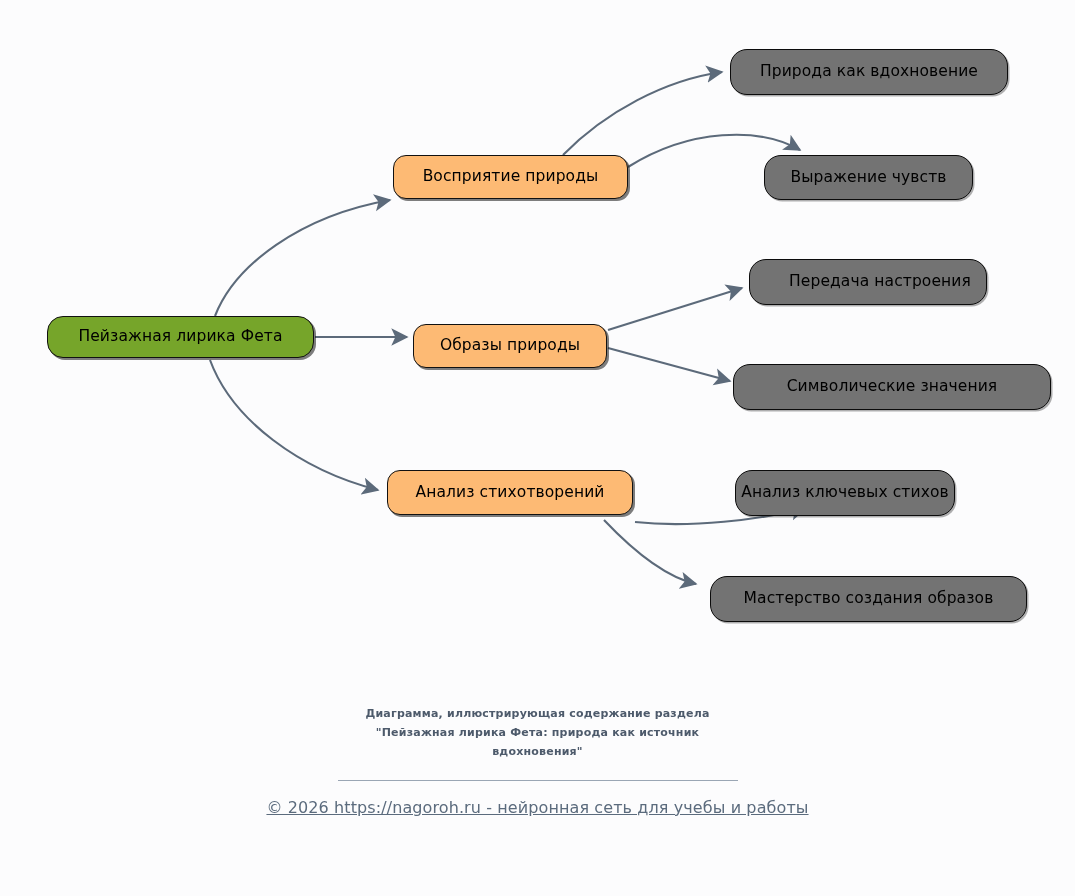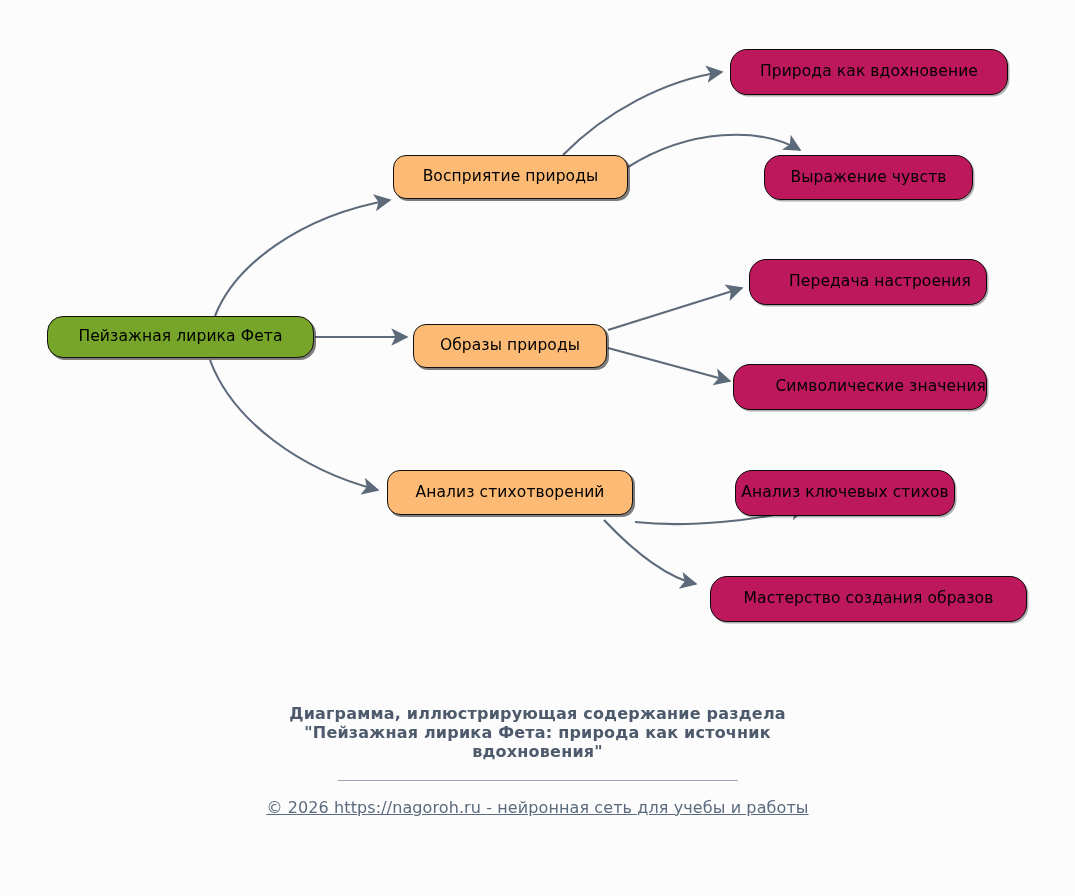--- a/index.html
+++ b/index.html
@@ -50,36 +50,36 @@
     border-radius: 16px;
     box-shadow: 2px 2px 0.5px rgba(20,20,20,0.55);
   }
   .node-branch {
     background: #fdba74;
     border: 1.6px solid #111111;
     border-radius: 13px;
     box-shadow: 2px 2px 0.5px rgba(20,20,20,0.55);
   }
   .node-leaf {
-    background: #be185d;
+    background: #737373;
     border: 1.5px solid #0b0b0b;
     border-radius: 17px;
     box-shadow: 1.5px 1.5px 0.5px rgba(30,30,30,0.35);
   }
   #caption-block {
     position: absolute;
     left: 0;
     top: 704px;
     width: 1075px;
     text-align: center;
   }
   .caption-line {
     font-family: "DejaVu Sans", sans-serif;
     font-weight: bold;
-    font-size: 16px;
+    font-size: 11px;
     line-height: 19px;
     color: #4d5a6b;
     letter-spacing: 0.2px;
   }
   #caption-divider {
     position: absolute;
     left: 338px;
     top: 780px;
     width: 400px;
     height: 0;
@@ -142,21 +142,21 @@
   <div class="node node-leaf" style="left:764px; top:155px; width:209px; height:45px;">
     <span>Выражение чувств</span>
   </div>
 
   <div class="node node-branch" style="left:413px; top:324px; width:194px; height:44px;">
     <span>Образы природы</span>
   </div>
   <div class="node node-leaf" style="left:749px; top:259px; width:238px; height:46px;padding-left:24px;">
     <span>Передача настроения</span>
   </div>
-  <div class="node node-leaf" style="left:733px; top:364px; width:254px; height:46px;justify-content:flex-end;">
+  <div class="node node-leaf" style="left:733px; top:364px; width:318px; height:46px;">
     <span>Символические значения</span>
   </div>
 
   <div class="node node-branch" style="left:387px; top:470px; width:246px; height:45px;">
     <span>Анализ стихотворений</span>
   </div>
   <div class="node node-leaf" style="left:735px; top:470px; width:220px; height:46px;">
     <span>Анализ ключевых стихов</span>
   </div>
   <div class="node node-leaf" style="left:710px; top:576px; width:317px; height:46px;">

